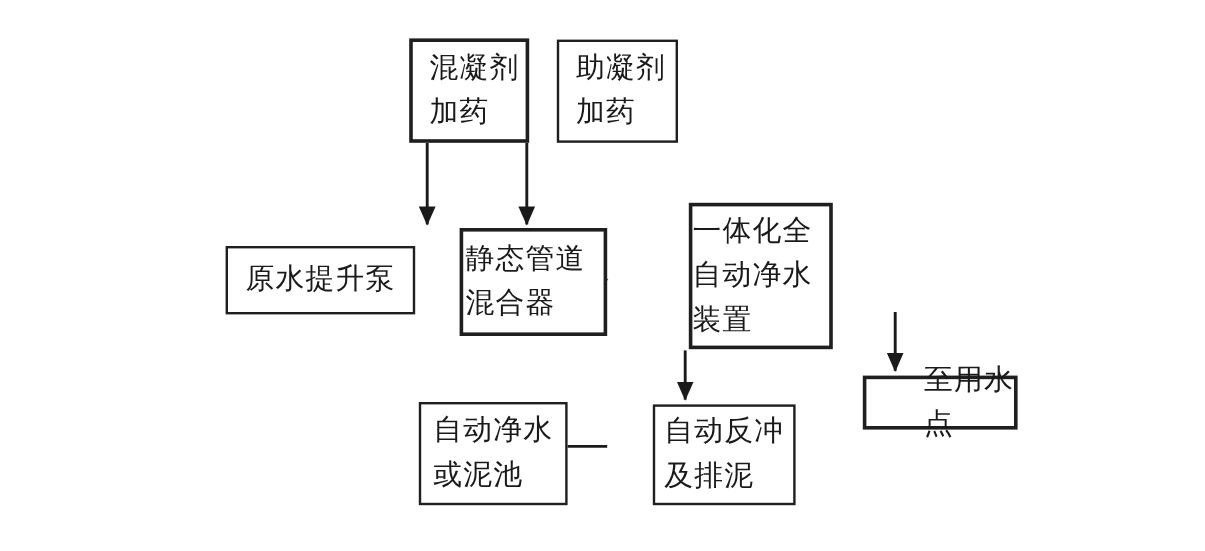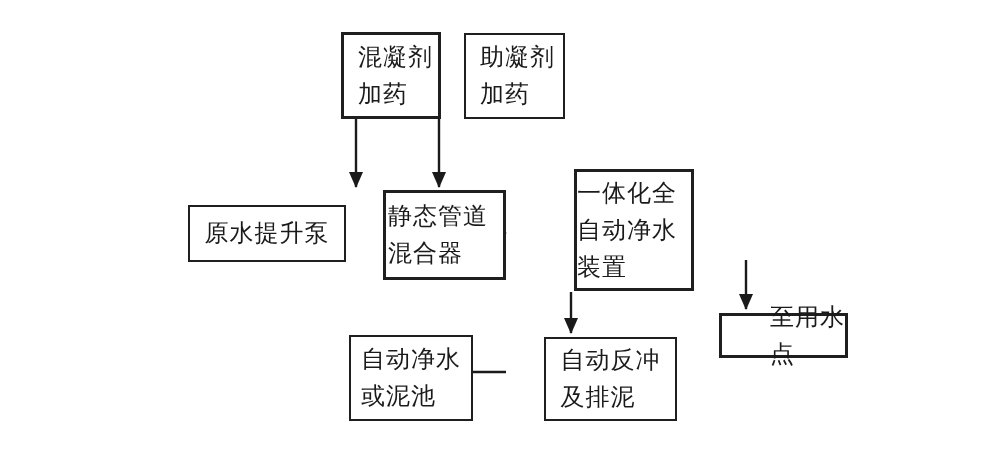--- a/index.html
+++ b/index.html
@@ -35,21 +35,21 @@
   .node.center-text { align-items: center; text-align: left; }
 
   
   .pos-coagulant   { left: 305px; top: 32px;  width: 100px; height: 87px;  padding-left: 14px; }
   .pos-aid         { left: 428px; top: 33px;  width: 101px; height: 86px;  padding-left: 14px; }
   .pos-pump        { left: 152px; top: 205px; width: 158px; height: 57px; }
   .pos-mixer       { left: 347px; top: 190px; width: 123px; height: 90px;  padding-left: 2px; }
   .pos-purifier    { left: 538px; top: 169px; width: 120px; height: 122px; }
   .pos-tank        { left: 689px; top: 205px; width: 114px; height: 54px; }
   .pos-use-point   { left: 683px; top: 313px; width: 129px; height: 45px; padding-left: 48px; }
-  .pos-backwash    { left: 508px; top: 337px; width: 133px; height: 84px; }
+  .pos-backwash    { left: 508px; top: 337px; width: 119px; height: 84px; }
   .pos-sewer       { left: 313px; top: 335px; width: 124px; height: 86px; }
 
   .arrow-layer {
     position: absolute;
     left: 0; top: 0;
     width: 1004px;
     height: 459px;
     pointer-events: none;
   }
   .arrow-layer line {

